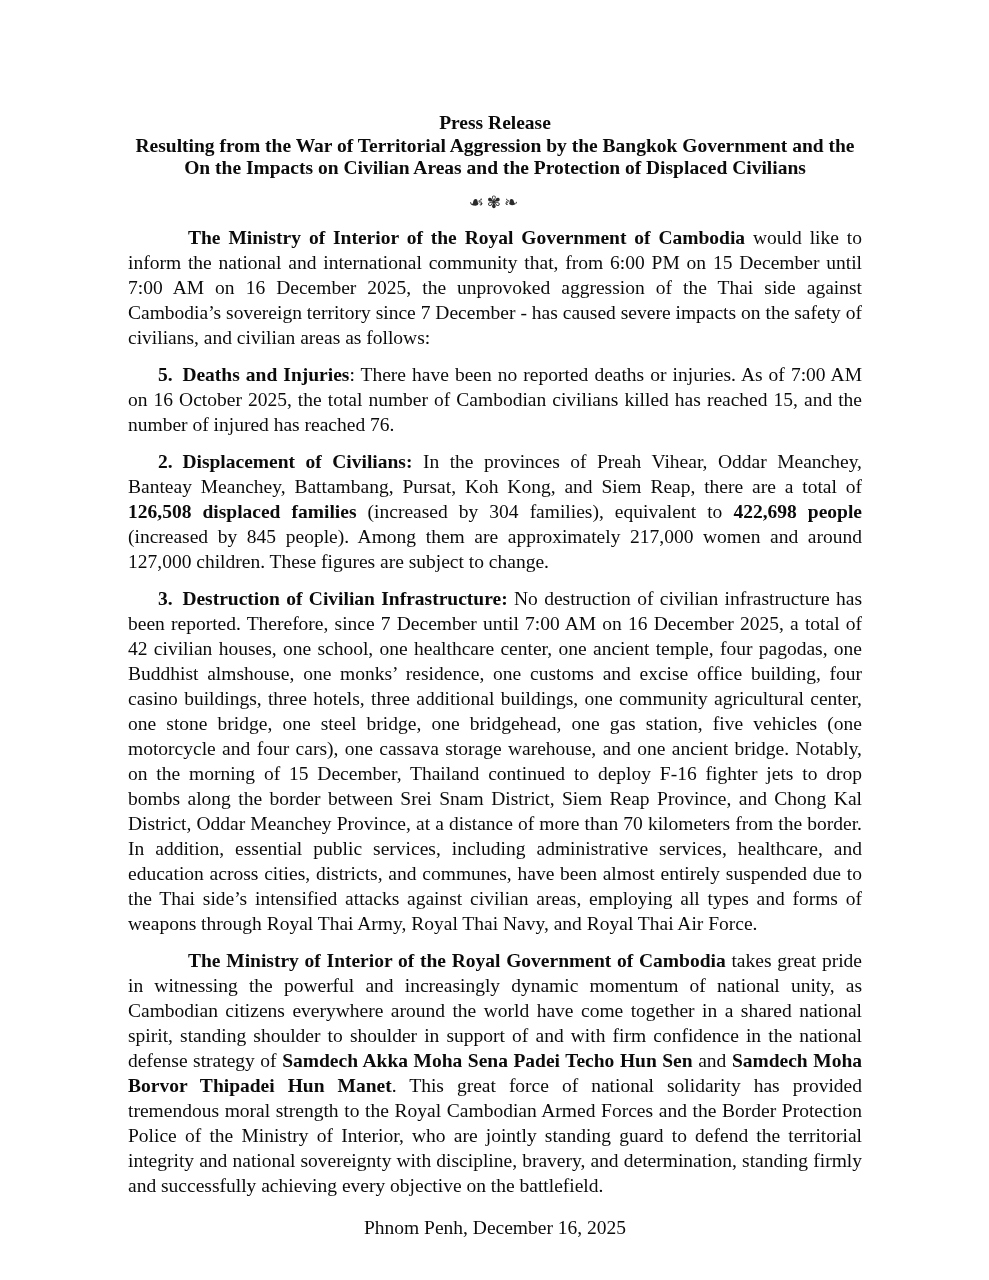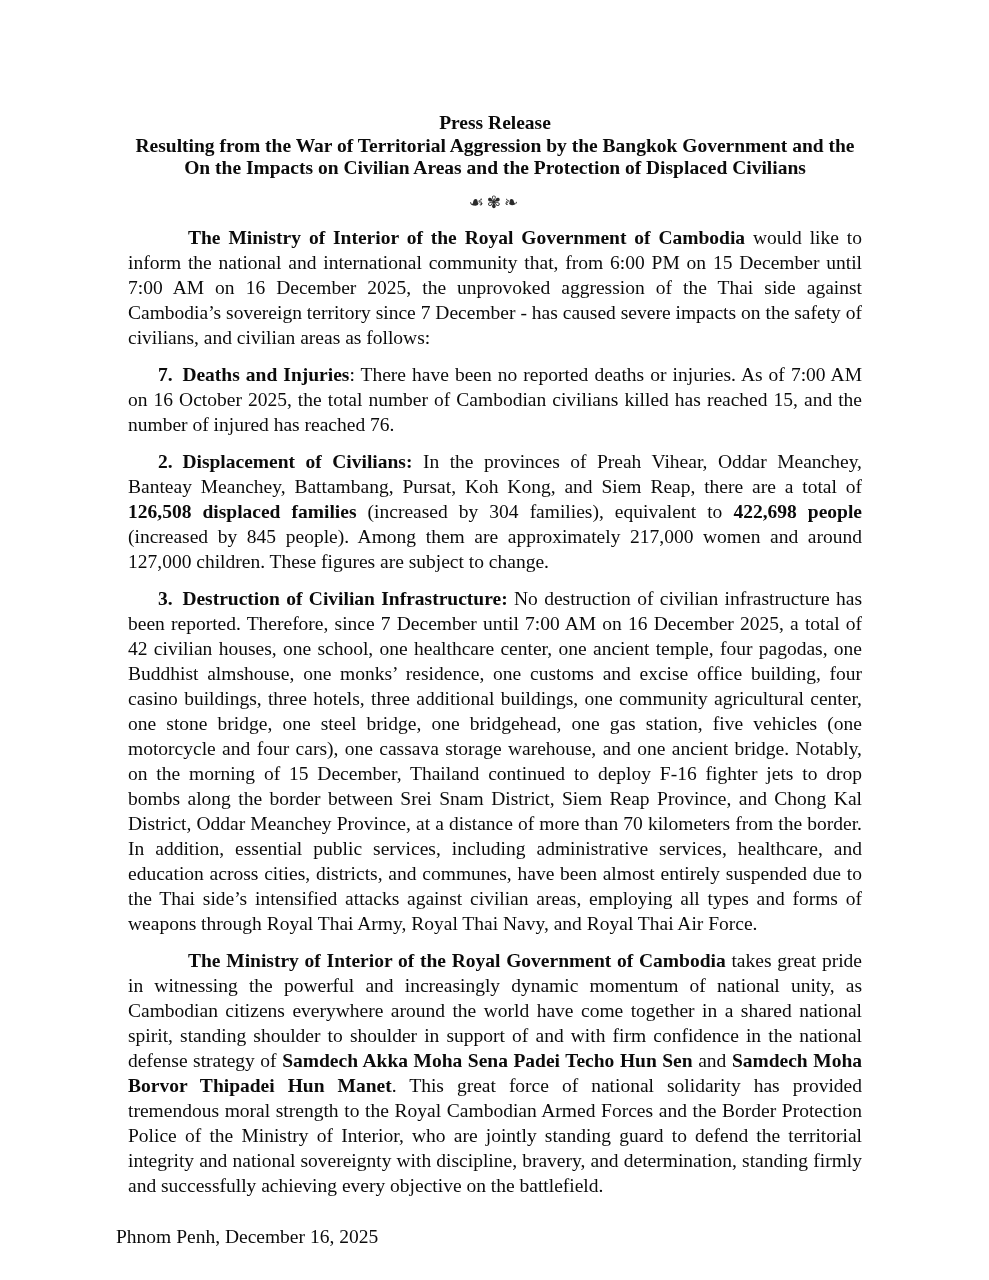--- a/index.html
+++ b/index.html
@@ -37,40 +37,40 @@
     text-align: justify;
     line-height: 25px;
   }
   p.indent-first {
     text-indent: 60px;
   }
   p.indent-list {
     text-indent: 30px;
   }
   .dateline {
-    text-align: left;
+    text-align: center;
     line-height: 23px;
-    margin-top: 27px;
+    margin-top: 18px;
   }
   b { font-weight: bold; }
 </style>
 </head>
 <body>
 
 <div class="sheet">
 
   <div class="title-block">
     <div>Press Release</div>
     <div>Resulting from the War of Territorial Aggression by the Bangkok Government and the</div>
     <div>On the Impacts on Civilian Areas and the Protection of Displaced Civilians</div>
   </div>
 
   <div class="ornament">☙✾❧</div>
 
   <p class="body-par indent-first"><b>The Ministry of Interior of the Royal Government of Cambodia</b><span> would like to inform the national and international community that, from 6:00 PM on 15 December until 7:00 AM on 16 December 2025, the unprovoked aggression of the Thai side against Cambodia’s sovereign territory since 7 December - has caused severe impacts on the safety of civilians, and civilian areas as follows:</span></p>
-  <p class="body-par indent-list"><b>7. Deaths and Injuries</b><span>: There have been no reported deaths or injuries. As of 7:00 AM on 16 October 2025, the total number of Cambodian civilians killed has reached 15, and the number of injured has reached 76.</span></p>
+  <p class="body-par indent-list"><b>5. Deaths and Injuries</b><span>: There have been no reported deaths or injuries. As of 7:00 AM on 16 October 2025, the total number of Cambodian civilians killed has reached 15, and the number of injured has reached 76.</span></p>
   <p class="body-par indent-list"><b>2. Displacement of Civilians:</b><span> In the provinces of Preah Vihear, Oddar Meanchey, Banteay Meanchey, Battambang, Pursat, Koh Kong, and Siem Reap, there are a total of </span><b>126,508 displaced families</b><span> (increased by 304 families), equivalent to </span><b>422,698 people</b><span> (increased by 845 people). Among them are approximately 217,000 women and around 127,000 children. These figures are subject to change.</span></p>
   <p class="body-par indent-list"><b>3. Destruction of Civilian Infrastructure:</b><span> No destruction of civilian infrastructure has been reported. Therefore, since 7 December until 7:00 AM on 16 December 2025, a total of 42 civilian houses, one school, one healthcare center, one ancient temple, four pagodas, one Buddhist almshouse, one monks’ residence, one customs and excise office building, four casino buildings, three hotels, three additional buildings, one community agricultural center, one stone bridge, one steel bridge, one bridgehead, one gas station, five vehicles (one motorcycle and four cars), one cassava storage warehouse, and one ancient bridge. Notably, on the morning of 15 December, Thailand continued to deploy F-16 fighter jets to drop bombs along the border between Srei Snam District, Siem Reap Province, and Chong Kal District, Oddar Meanchey Province, at a distance of more than 70 kilometers from the border. In addition, essential public services, including administrative services, healthcare, and education across cities, districts, and communes, have been almost entirely suspended due to the Thai side’s intensified attacks against civilian areas, employing all types and forms of weapons through Royal Thai Army, Royal Thai Navy, and Royal Thai Air Force.</span></p>
   <p class="body-par indent-first"><b>The Ministry of Interior of the Royal Government of Cambodia</b><span> takes great pride in witnessing the powerful and increasingly dynamic momentum of national unity, as Cambodian citizens everywhere around the world have come together in a shared national spirit, standing shoulder to shoulder in support of and with firm confidence in the national defense strategy of </span><b>Samdech Akka Moha Sena Padei Techo Hun Sen</b><span> and </span><b>Samdech Moha Borvor Thipadei Hun Manet</b><span>. This great force of national solidarity has provided tremendous moral strength to the Royal Cambodian Armed Forces and the Border Protection Police of the Ministry of Interior, who are jointly standing guard to defend the territorial integrity and national sovereignty with discipline, bravery, and determination, standing firmly and successfully achieving every objective on the battlefield.</span></p>
 
   <div class="dateline">Phnom Penh, December 16, 2025</div>
 
 </div>
 
 </body></html>

